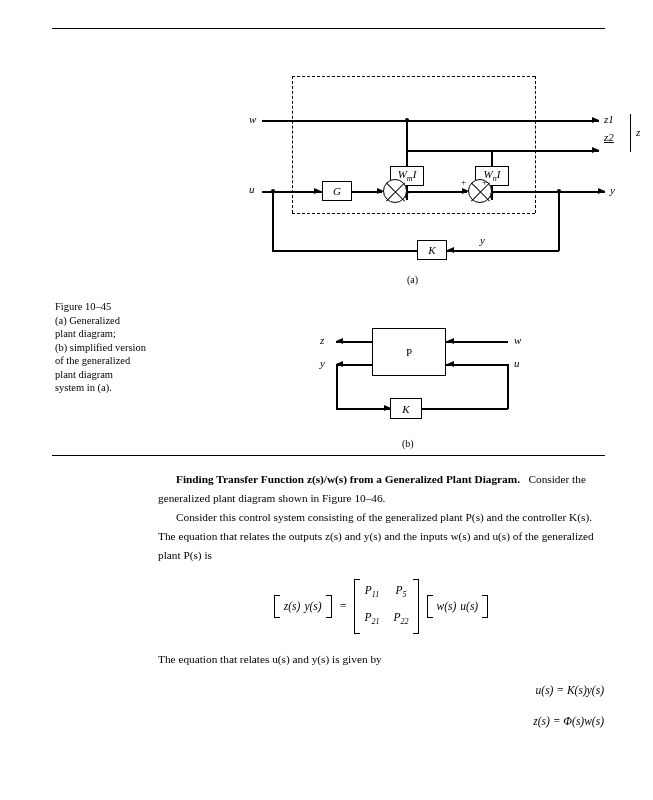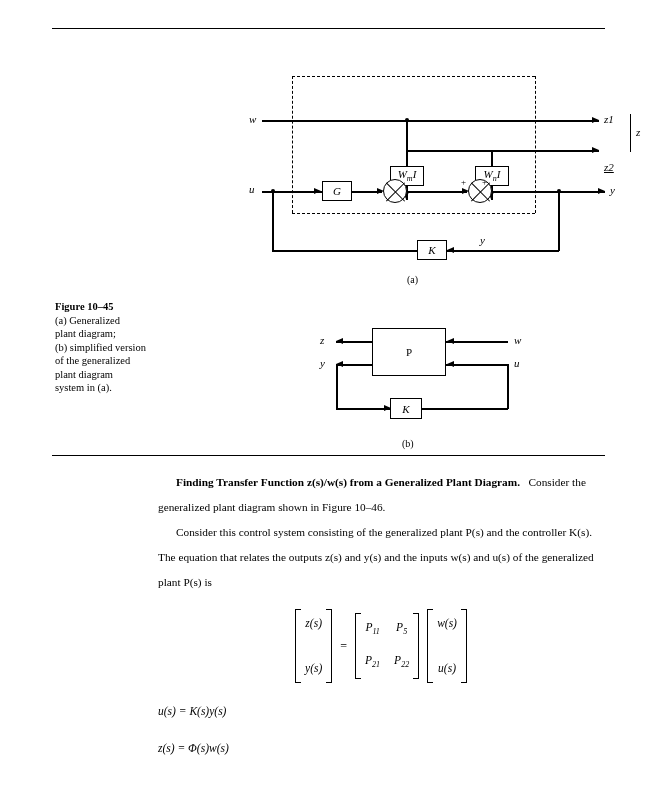--- a/index.html
+++ b/index.html
@@ -41,21 +41,21 @@
 
   .caption {
     position: absolute;
     left: 55px;
     top: 300px;
     width: 95px;
     font-family: "Liberation Serif", serif;
     font-size: 10.5px;
     line-height: 13.5px;
   }
-  .caption b { font-weight: bold; }
+  .caption b { font-weight: normal; }
 
   
   .diagram-a {
     position: absolute;
     left: 150px;
     top: 30px;
     width: 450px;
     height: 235px;
   }
   .diagram-b {
@@ -170,30 +170,30 @@
   }
 
   
   .body-text {
     position: absolute;
     left: 158px;
     top: 470px;
     width: 446px;
     font-family: "Liberation Serif", serif;
     font-size: 11.3px;
-    line-height: 25px;
+    line-height: 19px;
     text-align: left;
   }
   .body-text p { margin: 0 0 0 0; }
   .para { margin-top: 0; }
   .indent { text-indent: 18px; }
   .heading-run { font-weight: bold; }
 
   .eq {
-    text-align: left;
+    text-align: right;
     margin: 12px 0 12px 0;
     font-family: "Liberation Serif", serif;
     font-size: 11.5px;
   }
   .matrix-eq {
     display: flex;
     align-items: center;
     justify-content: center;
     gap: 8px;
     margin: 14px 0 16px 0;
@@ -215,24 +215,24 @@
   .bracket::before {
     left: 0;
     border-left: 1.2px solid #000;
   }
   .bracket::after {
     right: 0;
     border-right: 1.2px solid #000;
   }
   .col {
     display: flex;
-    flex-direction: column;
+    flex-direction: row;
     align-items: center;
     justify-content: center;
-    gap: 20px;
+    gap: 4px;
     font-style: italic;
     font-size: 11.5px;
     padding: 2px 3px;
   }
   .mtx {
     display: grid;
     grid-template-columns: auto auto;
     gap: 4px 14px;
     font-style: italic;
     font-size: 11.5px;
@@ -292,21 +292,21 @@
       <div class="lbl" style="left:47px; top:55px;">w</div>
       <div class="line hline" style="left:60px; top:62px; width:337px;"></div>
       <div class="dot" style="left:203px; top:60px;"></div>
       <div class="arrow-r" style="left:390px; top:58.5px;"></div>
       <div class="lbl" style="left:402px; top:55px;">
         <span>z1</span>
       </div>
 
       <div class="line hline" style="left:205px; top:92px; width:192px;"></div>
       <div class="arrow-r" style="left:390px; top:88.5px;"></div>
-      <div class="lbl" style="left:402px; top:103px;text-decoration:underline;">
+      <div class="lbl" style="left:402px; top:73px;text-decoration:underline;">
         <span>z2</span>
       </div>
 
       <div class="line vline" style="left:428px; top:56px; height:38px; width:1.2px;"></div>
       <div class="lbl" style="left:434px; top:68px;">z</div>
 
       <div class="line vline" style="left:204px; top:62px; height:46px;"></div>
       <div class="box" style="left:188px; top:108px; width:34px; height:20px;">
         <span><span>W</span><span class="sub">m</span><span>I</span></span>
       </div>
@@ -427,20 +427,21 @@
         </span>
       </span>
       <span class="bracket">
         <span class="col">
           <span>w(s)</span>
           <span>u(s)</span>
         </span>
       </span>
     </div>
 
+    <p class="para">The equation that relates u(s) and y(s) is given by</p>
 
     <div class="eq" style="font-style:italic;">u(s) = K(s)y(s)</div>
 
 
     <div class="eq" style="font-style:italic;">z(s) = Φ(s)w(s)</div>
   </div>
 
 
 </div>
 

